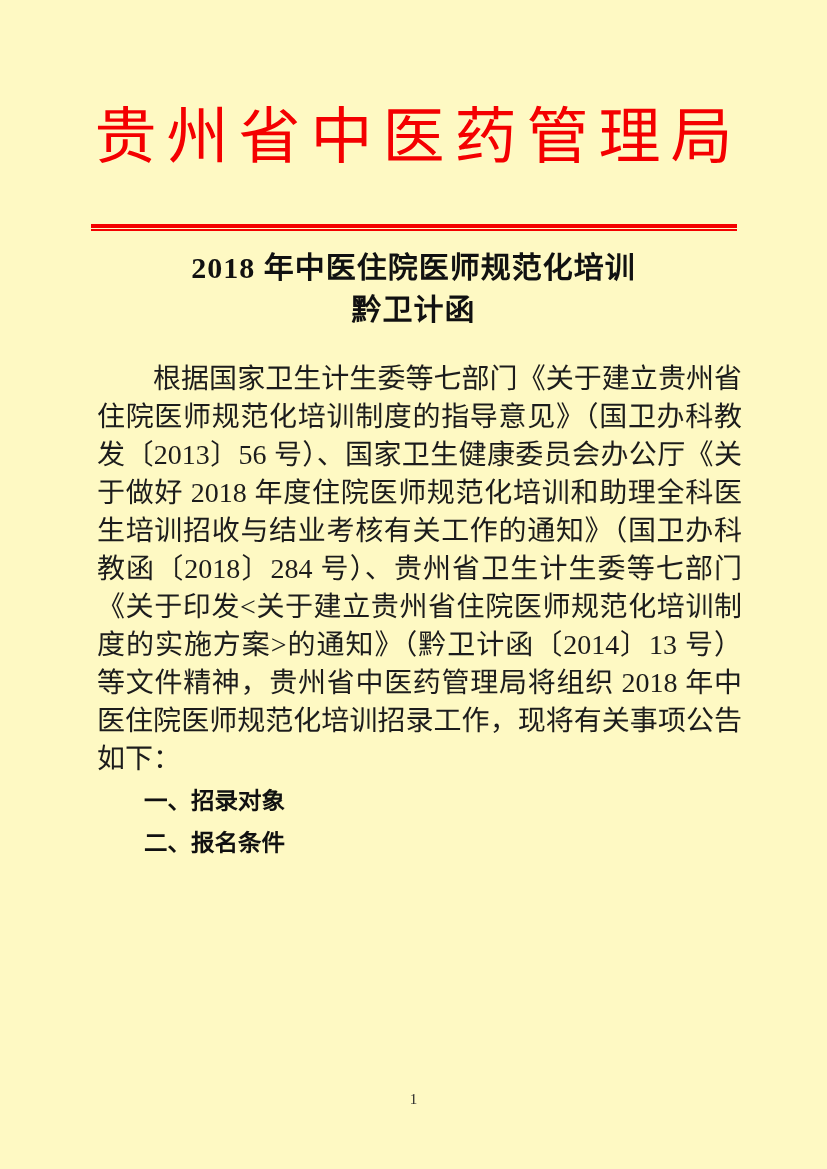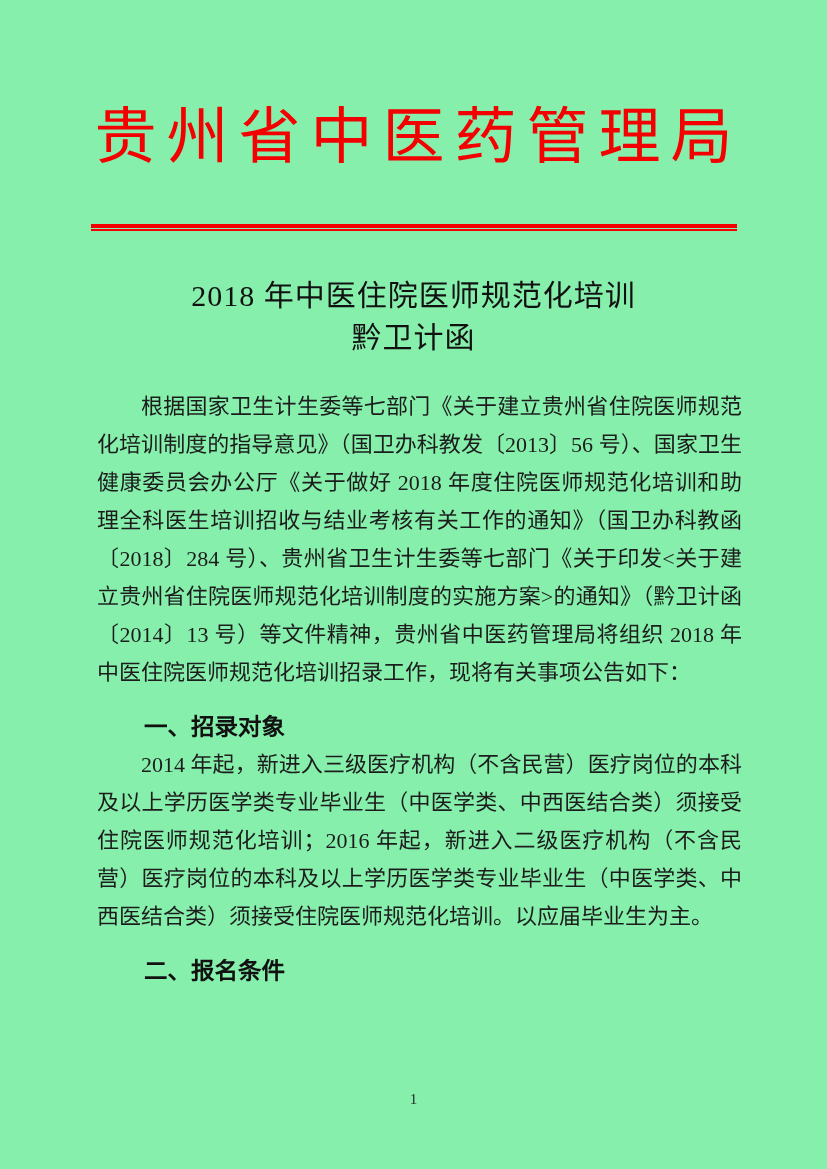--- a/index.html
+++ b/index.html
@@ -6,21 +6,21 @@
   html, body {
     margin: 0;
     padding: 0;
     background: #ffffff;
   }
   .page {
     position: relative;
     width: 827px;
     height: 1169px;
     margin: 0 auto;
-    background: #86efac;
+    background: #fef9c3;
     overflow: hidden;
     color: #1c1c1c;
     font-family: "Liberation Serif", "DejaVu Serif", serif;
   }
   
   .org-name {
     margin-top: 102px;
     text-align: center;
     color: var(--accent, #f40000);
     font-size: 62px;
@@ -32,44 +32,44 @@
   }
   .red-rule {
     margin: 52px auto 0 auto;
     width: 646px;
     height: 1px;                       
     border-top: 4px solid var(--accent, #f40000);
     border-bottom: 2px solid var(--accent, #f40000);
   }
   
   .doc-title {
-    margin-top: 44px;
+    margin-top: 16px;
     text-align: center;
-    font-weight: normal;
+    font-weight: bold;
     color: #111111;
     font-size: 30px;
     line-height: 42px;
     letter-spacing: 1px;
   }
   
   .body-para {
     width: 645px;
     margin: 0 0 0 97px;
-    font-size: 22px;
+    font-size: 28px;
     line-height: 38px;
     text-align: justify;
     text-indent: 2em;
     color: #1c1c1c;
   }
   .body-para.first {
     margin-top: 29px;
   }
   .section-heading {
     width: 645px;
-    margin: 16px 0 0 97px;
+    margin: 4px 0 0 97px;
     font-size: 23.5px;
     line-height: 38px;
     font-weight: bold;
     font-family: "Liberation Sans", "DejaVu Sans", sans-serif;
     text-indent: 2em;
     color: #111111;
   }
   
   .page-footer {
     position: absolute;
@@ -94,21 +94,20 @@
 
   <div class="doc-title">
     <div>2018 年中医住院医师规范化培训</div>
     <div>黔卫计函</div>
   </div>
 
   <p class="body-para first">根据国家卫生计生委等七部门《关于建立贵州省住院医师规范化培训制度的指导意见》（国卫办科教发〔2013〕56 号）、国家卫生健康委员会办公厅《关于做好 2018 年度住院医师规范化培训和助理全科医生培训招收与结业考核有关工作的通知》（国卫办科教函〔2018〕284 号）、贵州省卫生计生委等七部门《关于印发&lt;关于建立贵州省住院医师规范化培训制度的实施方案&gt;的通知》（黔卫计函〔2014〕13 号）等文件精神，贵州省中医药管理局将组织 2018 年中医住院医师规范化培训招录工作，现将有关事项公告如下：</p>
 
   <h3 class="section-heading">一、招录对象</h3>
 
-  <p class="body-para">2014 年起，新进入三级医疗机构（不含民营）医疗岗位的本科及以上学历医学类专业毕业生（中医学类、中西医结合类）须接受住院医师规范化培训；2016 年起，新进入二级医疗机构（不含民营）医疗岗位的本科及以上学历医学类专业毕业生（中医学类、中西医结合类）须接受住院医师规范化培训。以应届毕业生为主。</p>
 
   <h3 class="section-heading">二、报名条件</h3>
 
 
   <div class="page-footer">
     <span>1</span>
   </div>
 
 </div>
 

